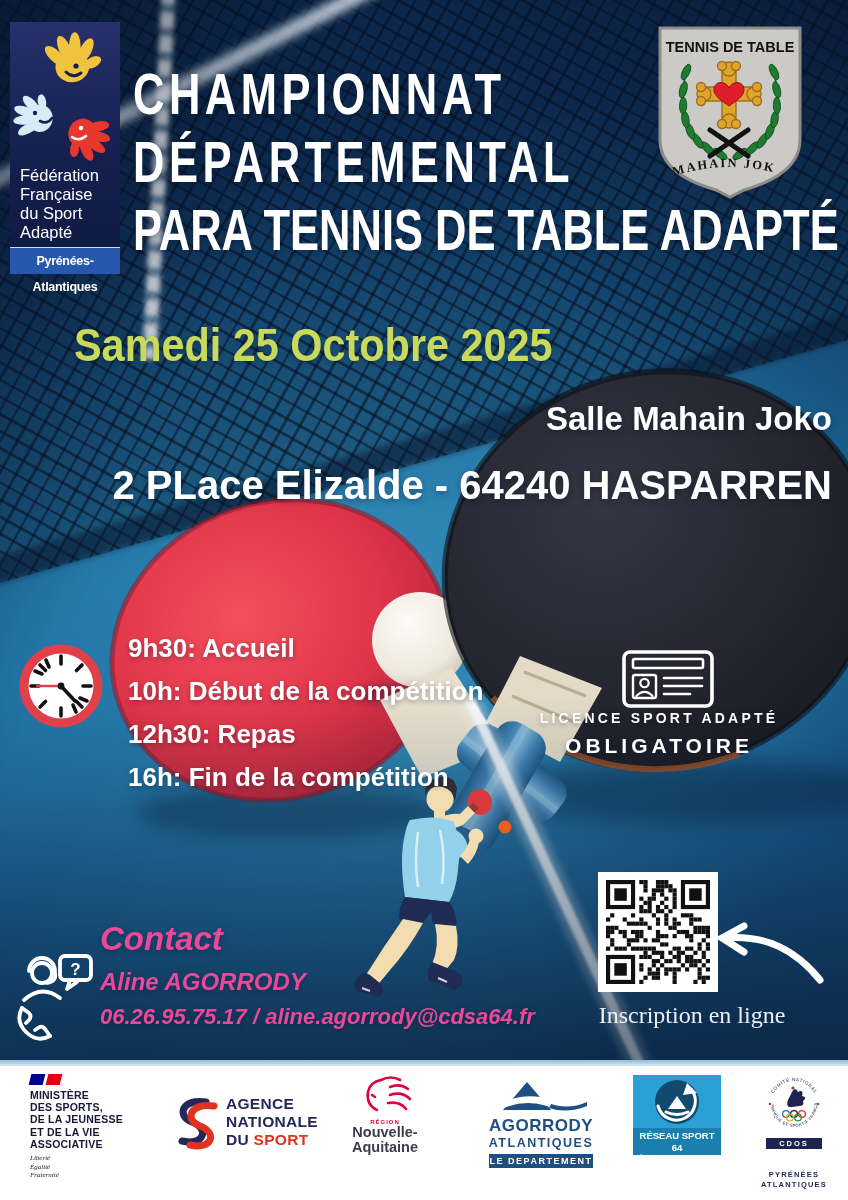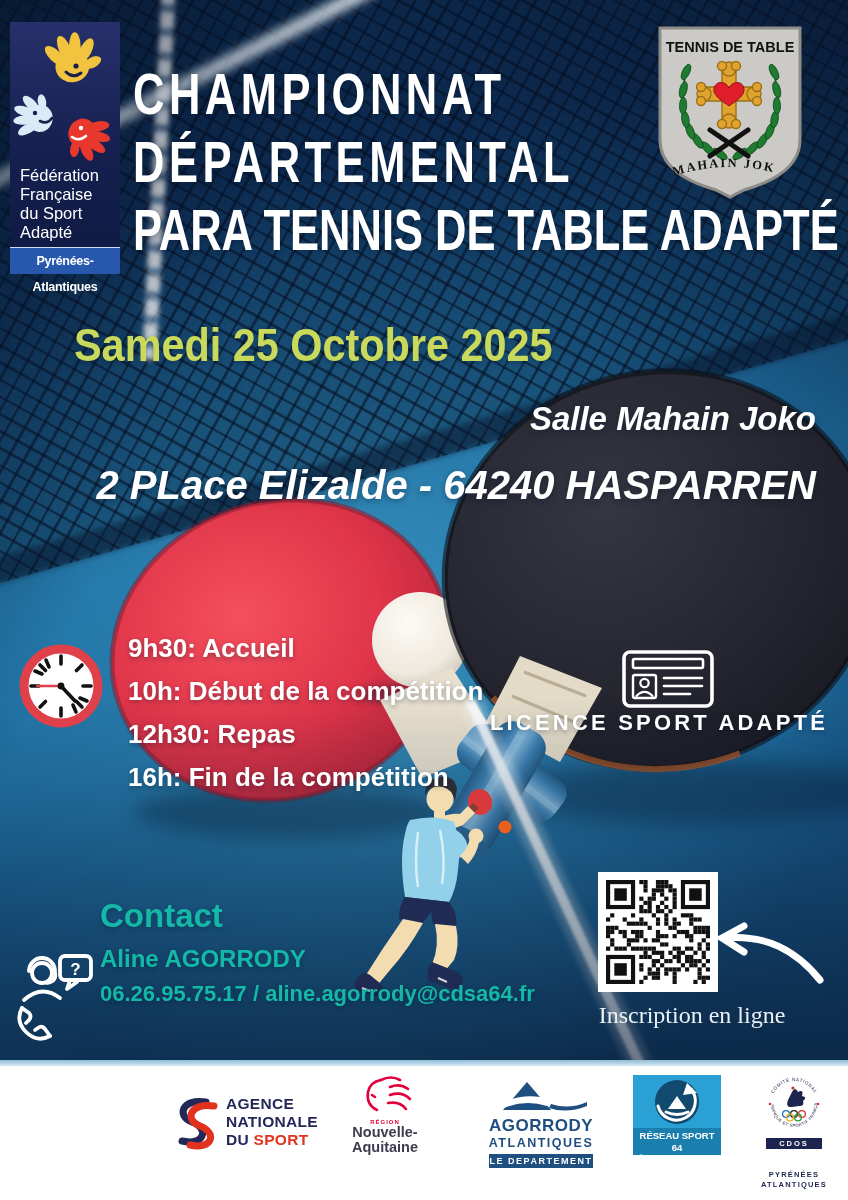--- a/index.html
+++ b/index.html
@@ -40,43 +40,43 @@
     color:#fff;font-weight:bold;font-size:12.5px;text-align:center;line-height:26px;letter-spacing:-.3px;}
   .title{left:133px;top:64px;color:#fff;text-shadow:0 2px 8px rgba(5,20,40,.35);}
   .t-line{font-size:58px;font-weight:bold;line-height:60px;white-space:nowrap;
     transform:scaleX(.75);transform-origin:left top;margin-bottom:8px;}
   .t-line.sp{letter-spacing:6px;}
   .crest{left:652px;top:22px;}
 
   
   .date{left:74px;top:318px;color:#c9d95c;font-size:46px;font-weight:bold;white-space:nowrap;
     transform:scaleX(.9);transform-origin:left top;text-shadow:0 2px 6px rgba(5,20,40,.3);}
-  .venue{right:32px;top:400px;text-align:right;color:#fff;font-style:italic;font-weight:bold;
+  .venue{right:16px;top:400px;text-align:right;color:#fff;font-weight:bold;
     text-shadow:0 2px 6px rgba(5,20,40,.4);}
   .venue-line1{font-size:33px;}
   .venue-line2{font-size:40px;margin-top:25px;white-space:nowrap;}
 
   
   .sched{left:128px;top:627px;color:#fff;font-weight:bold;text-shadow:0 2px 5px rgba(5,20,40,.35);}
   .sched div{font-size:26px;line-height:43px;white-space:nowrap;}
 
   
   .lic{left:470px;top:710px;width:378px;text-align:center;color:#fff;font-weight:bold;
     text-shadow:0 2px 5px rgba(5,20,40,.35);}
-  .lic .l1{font-size:22px;letter-spacing:3.2px;}
+  .lic .l1{font-size:14px;letter-spacing:3.2px;}
   .lic .l2{font-size:21px;letter-spacing:4px;margin-top:8px;}
   .lic .l3{font-size:21px;letter-spacing:4px;margin-top:8px;}
 
   
   .qr{left:598px;top:872px;width:120px;height:120px;background:#fff;padding:8px;box-sizing:border-box;}
   .insc{left:556px;top:1002px;width:272px;text-align:center;color:#eaf1f5;
     font-family:"Liberation Serif",serif;font-size:24px;}
 
   
-  .contact{left:100px;top:897px;color:#14b8a6;font-weight:bold;
+  .contact{left:100px;top:920px;color:#ec4899;font-style:italic;font-weight:bold;
     text-shadow:0 2px 5px rgba(5,20,40,.35);}
   .contact .h{font-size:33px;}
   .contact .n{font-size:24px;margin-top:10px;}
   .contact .d{font-size:22px;margin-top:8px;white-space:nowrap;}
 
   
   .sep{left:0;top:1060px;width:848px;height:6px;background:linear-gradient(180deg,#8fbcd8,#d6e7f2);}
   .footer{left:0;top:1066px;width:848px;height:134px;background:#fff;}
   .fb{position:absolute;}
   .min-txt{font-size:10.5px;font-weight:bold;color:#161637;line-height:1.16;letter-spacing:.2px;margin-top:4px;}
@@ -342,20 +342,21 @@
       <rect x="11" y="25" width="23" height="23" rx="2" stroke-width="2.4"></rect>
       <circle cx="22.5" cy="33" r="4.2" stroke-width="2.2"></circle>
       <path d="M 14.5 46 q 8 -8 16 0" stroke-width="2.2"></path>
       <line x1="42" y1="28" x2="80" y2="28" stroke-width="2.6"></line>
       <line x1="42" y1="36" x2="80" y2="36" stroke-width="2.6"></line>
       <line x1="42" y1="44" x2="68" y2="44" stroke-width="2.6"></line>
     </g>
   </svg>
   <div class="abs lic">
     <div class="l1">LICENCE SPORT ADAPTÉ</div>
+    <div class="l3">OBLIGATOIRE</div>
   </div>
 
   <div class="abs qr">
     <svg id="qr-modules" width="104" height="104" viewBox="0 0 104 104" fill="#111">
         <rect x="33.28" y="0.00" width="4.16" height="4.16"></rect>
         <rect x="37.44" y="0.00" width="4.16" height="4.16"></rect>
         <rect x="49.92" y="0.00" width="4.16" height="4.16"></rect>
         <rect x="54.08" y="0.00" width="4.16" height="4.16"></rect>
         <rect x="58.24" y="0.00" width="4.16" height="4.16"></rect>
         <rect x="37.44" y="4.16" width="4.16" height="4.16"></rect>
@@ -582,20 +583,38 @@
   </svg>
   <div class="abs contact">
     <div class="h">Contact</div>
     <div class="n">Aline AGORRODY</div>
     <div class="d">06.26.95.75.17 / aline.agorrody@cdsa64.fr</div>
   </div>
 
   <div class="sep abs"></div>
   <div class="abs footer">
 
+    <div class="fb" style="left:30px;top:8px;width:150px;">
+      <div class="flag">
+        <span style="background:#000091"></span>
+          <span style="background:#e1000f"></span>
+      </div>
+      <div class="min-txt">
+        <div>MINISTÈRE</div>
+        <div>DES SPORTS,</div>
+        <div>DE LA JEUNESSE</div>
+        <div>ET DE LA VIE</div>
+        <div>ASSOCIATIVE</div>
+      </div>
+      <div class="min-motto">
+        <div>Liberté</div>
+        <div>Égalité</div>
+        <div>Fraternité</div>
+      </div>
+    </div>
 
     <div class="fb ans" style="left:168px;top:28px;">
       <svg width="50" height="56" viewBox="0 0 50 56">
         <path d="M 38 8 C 14 4 8 22 24 28 C 42 35 36 52 14 47" stroke="#242859" stroke-width="7" fill="none" stroke-linecap="round"></path>
         <path d="M 46 12 C 22 8 16 26 32 32 C 50 39 44 56 22 51" stroke="#e1321f" stroke-width="7" fill="none" stroke-linecap="round"></path>
       </svg>
       <div class="ans-txt">
         <div>AGENCE</div>
         <div>NATIONALE</div>
         <div><span>DU </span><span class="ans-red">SPORT</span></div>

